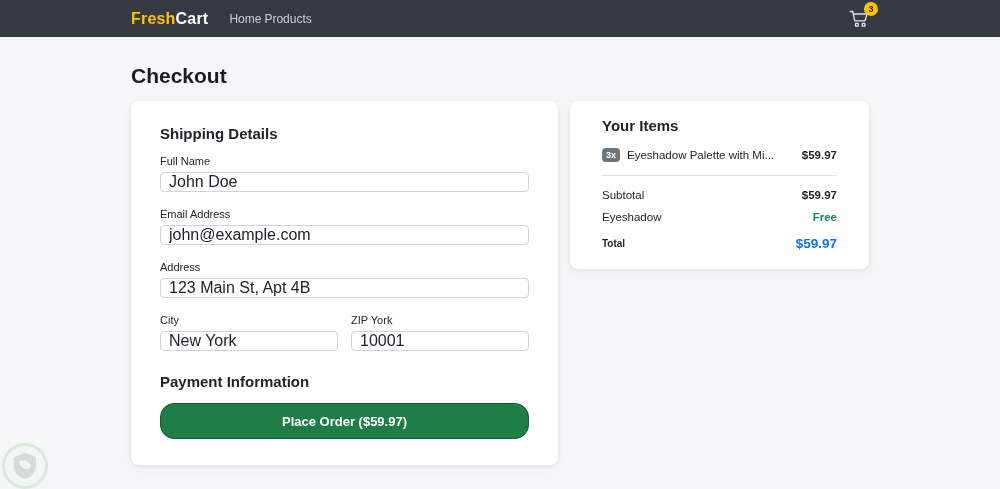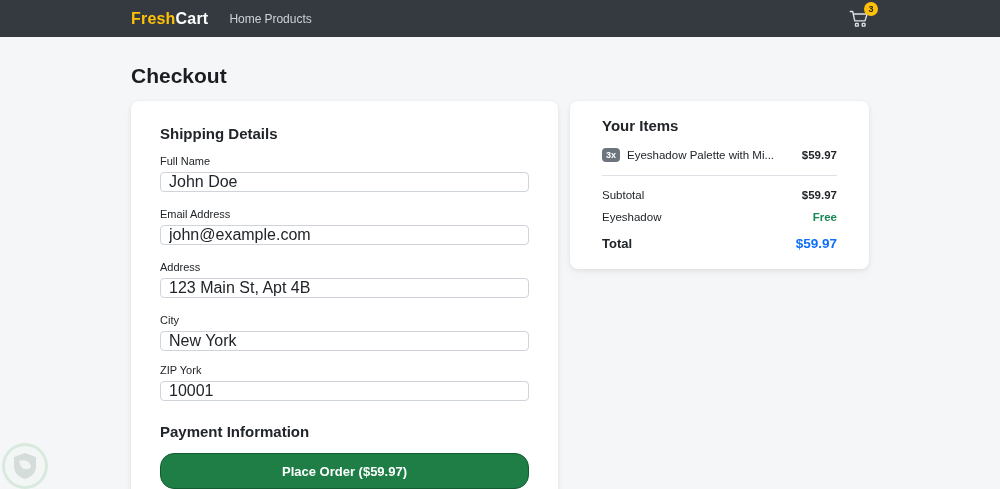--- a/index.html
+++ b/index.html
@@ -41,21 +41,21 @@
   .form-area { margin-top:12px; }
   .form-group { margin-bottom:16px; }
   .form-label { display:block; font-size:11px; line-height:12px; margin-bottom:5px; color:#212529; }
   .form-input {
     width:100%; height:20px;
     border:1px solid #ced4da; border-radius:4px;
     padding:0 8px; font-size:16px; color:#212529;
     font-family:"Liberation Sans", sans-serif;
     background:#fff; outline:none;
   }
-  .form-row { display:flex; gap:13px;flex-direction:column; }
+  .form-row { display:flex; gap:13px; }
   .form-row .form-group { flex:1; margin-bottom:0; }
   .payment-heading { margin-top:22px; }
   .place-order-btn {
     width:100%; height:36px; margin-top:12px;
     background:#1e7e45; border:1px solid #145c32; border-radius:14px;
     color:#ffffff; font-size:13px; font-weight:bold;
     font-family:"Liberation Sans", sans-serif;
     cursor:pointer;
   }
   
@@ -65,21 +65,21 @@
     background:#6c757d; color:#fff; font-size:9px; font-weight:bold;
     border-radius:4px; padding:2px 4px; margin-right:7px; line-height:10px;
   }
   .item-title { font-size:11.5px; color:#212529; }
   .item-price { margin-left:auto; font-size:11.5px; font-weight:bold; }
   .divider { border:none; border-top:1px solid #dee2e6; margin:0 0 13px; }
   .summary-row { display:flex; justify-content:space-between; font-size:11.5px; margin-bottom:10px; }
   .summary-value { font-weight:bold; }
   .free-value { color:#198754; font-weight:bold; }
   .total-row { display:flex; justify-content:space-between; align-items:center; margin-top:13px; }
-  .total-label { font-size:13px; font-weight:bold; }
+  .total-label { font-size:10px; font-weight:bold; }
   .total-value { font-size:13.5px; font-weight:bold; color:#0d6efd; }
   
   .watermark { position:absolute; left:2px; top:443px; width:52px; opacity:.5; pointer-events:none; }
   .wm-circle {
     width:46px; height:46px; border-radius:50%;
     border:3px solid rgba(150,200,160,.55);
     background:rgba(235,245,238,.6);
     display:flex; align-items:center; justify-content:center;
   }
 </style>

